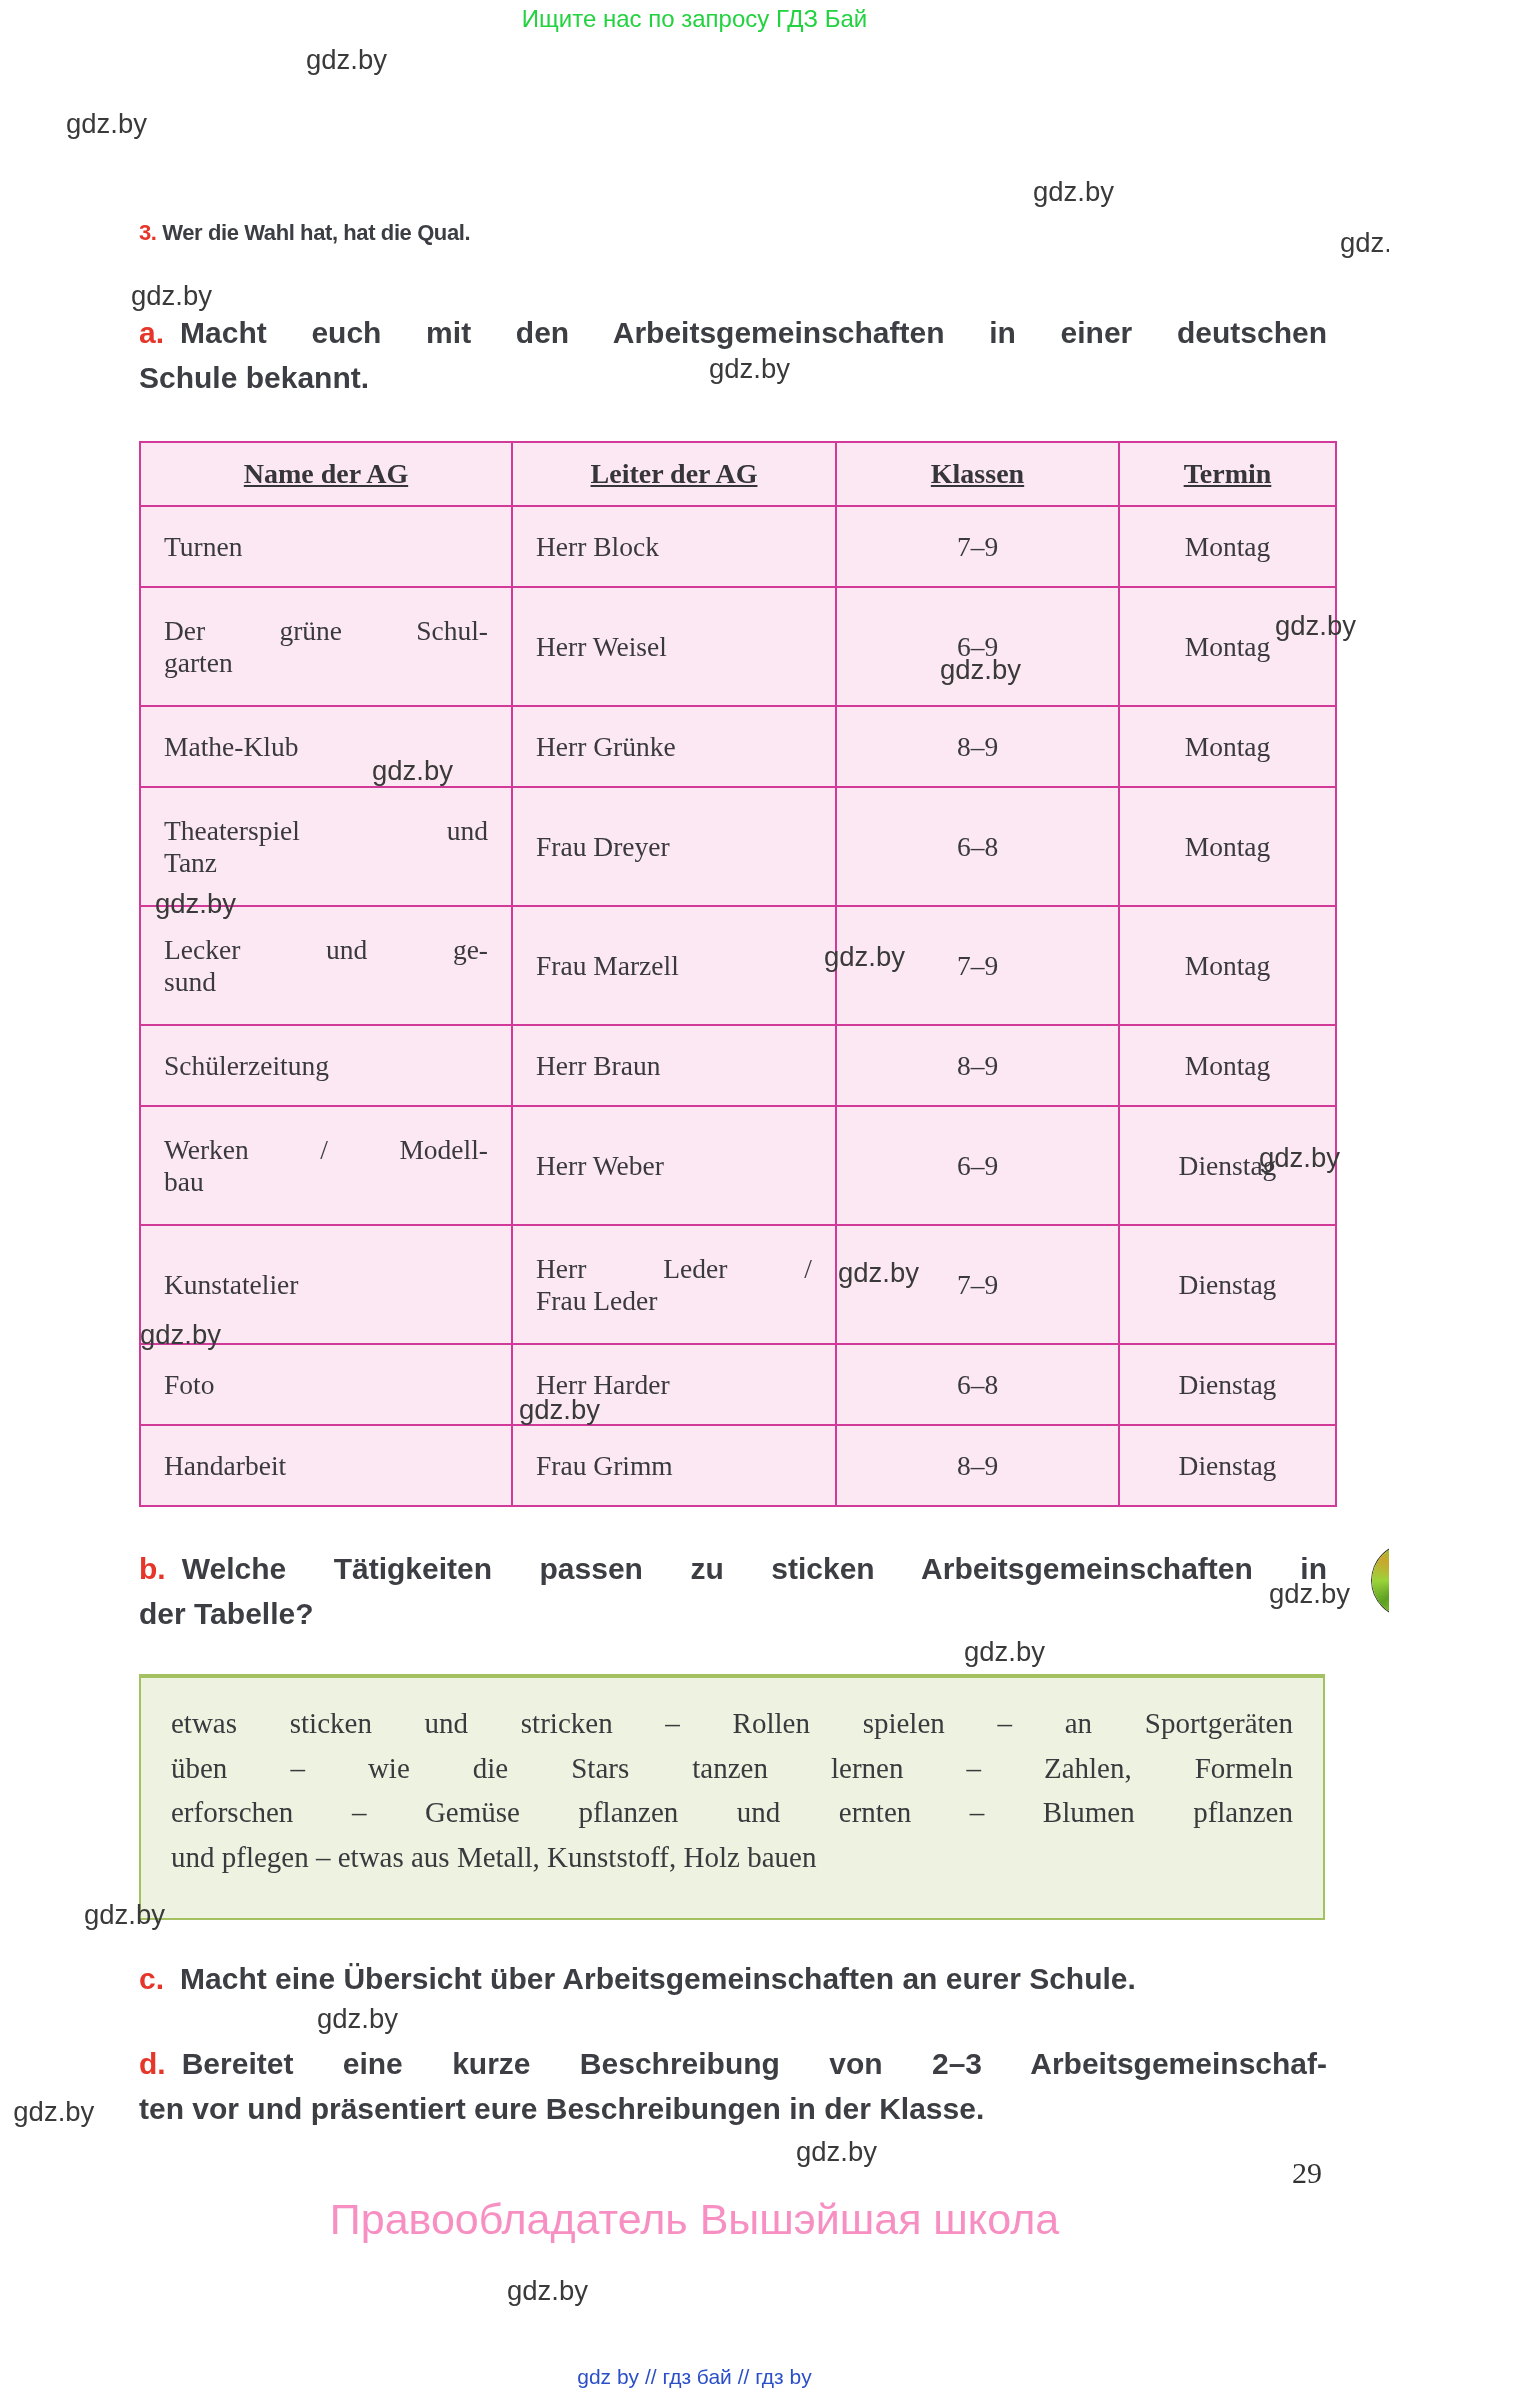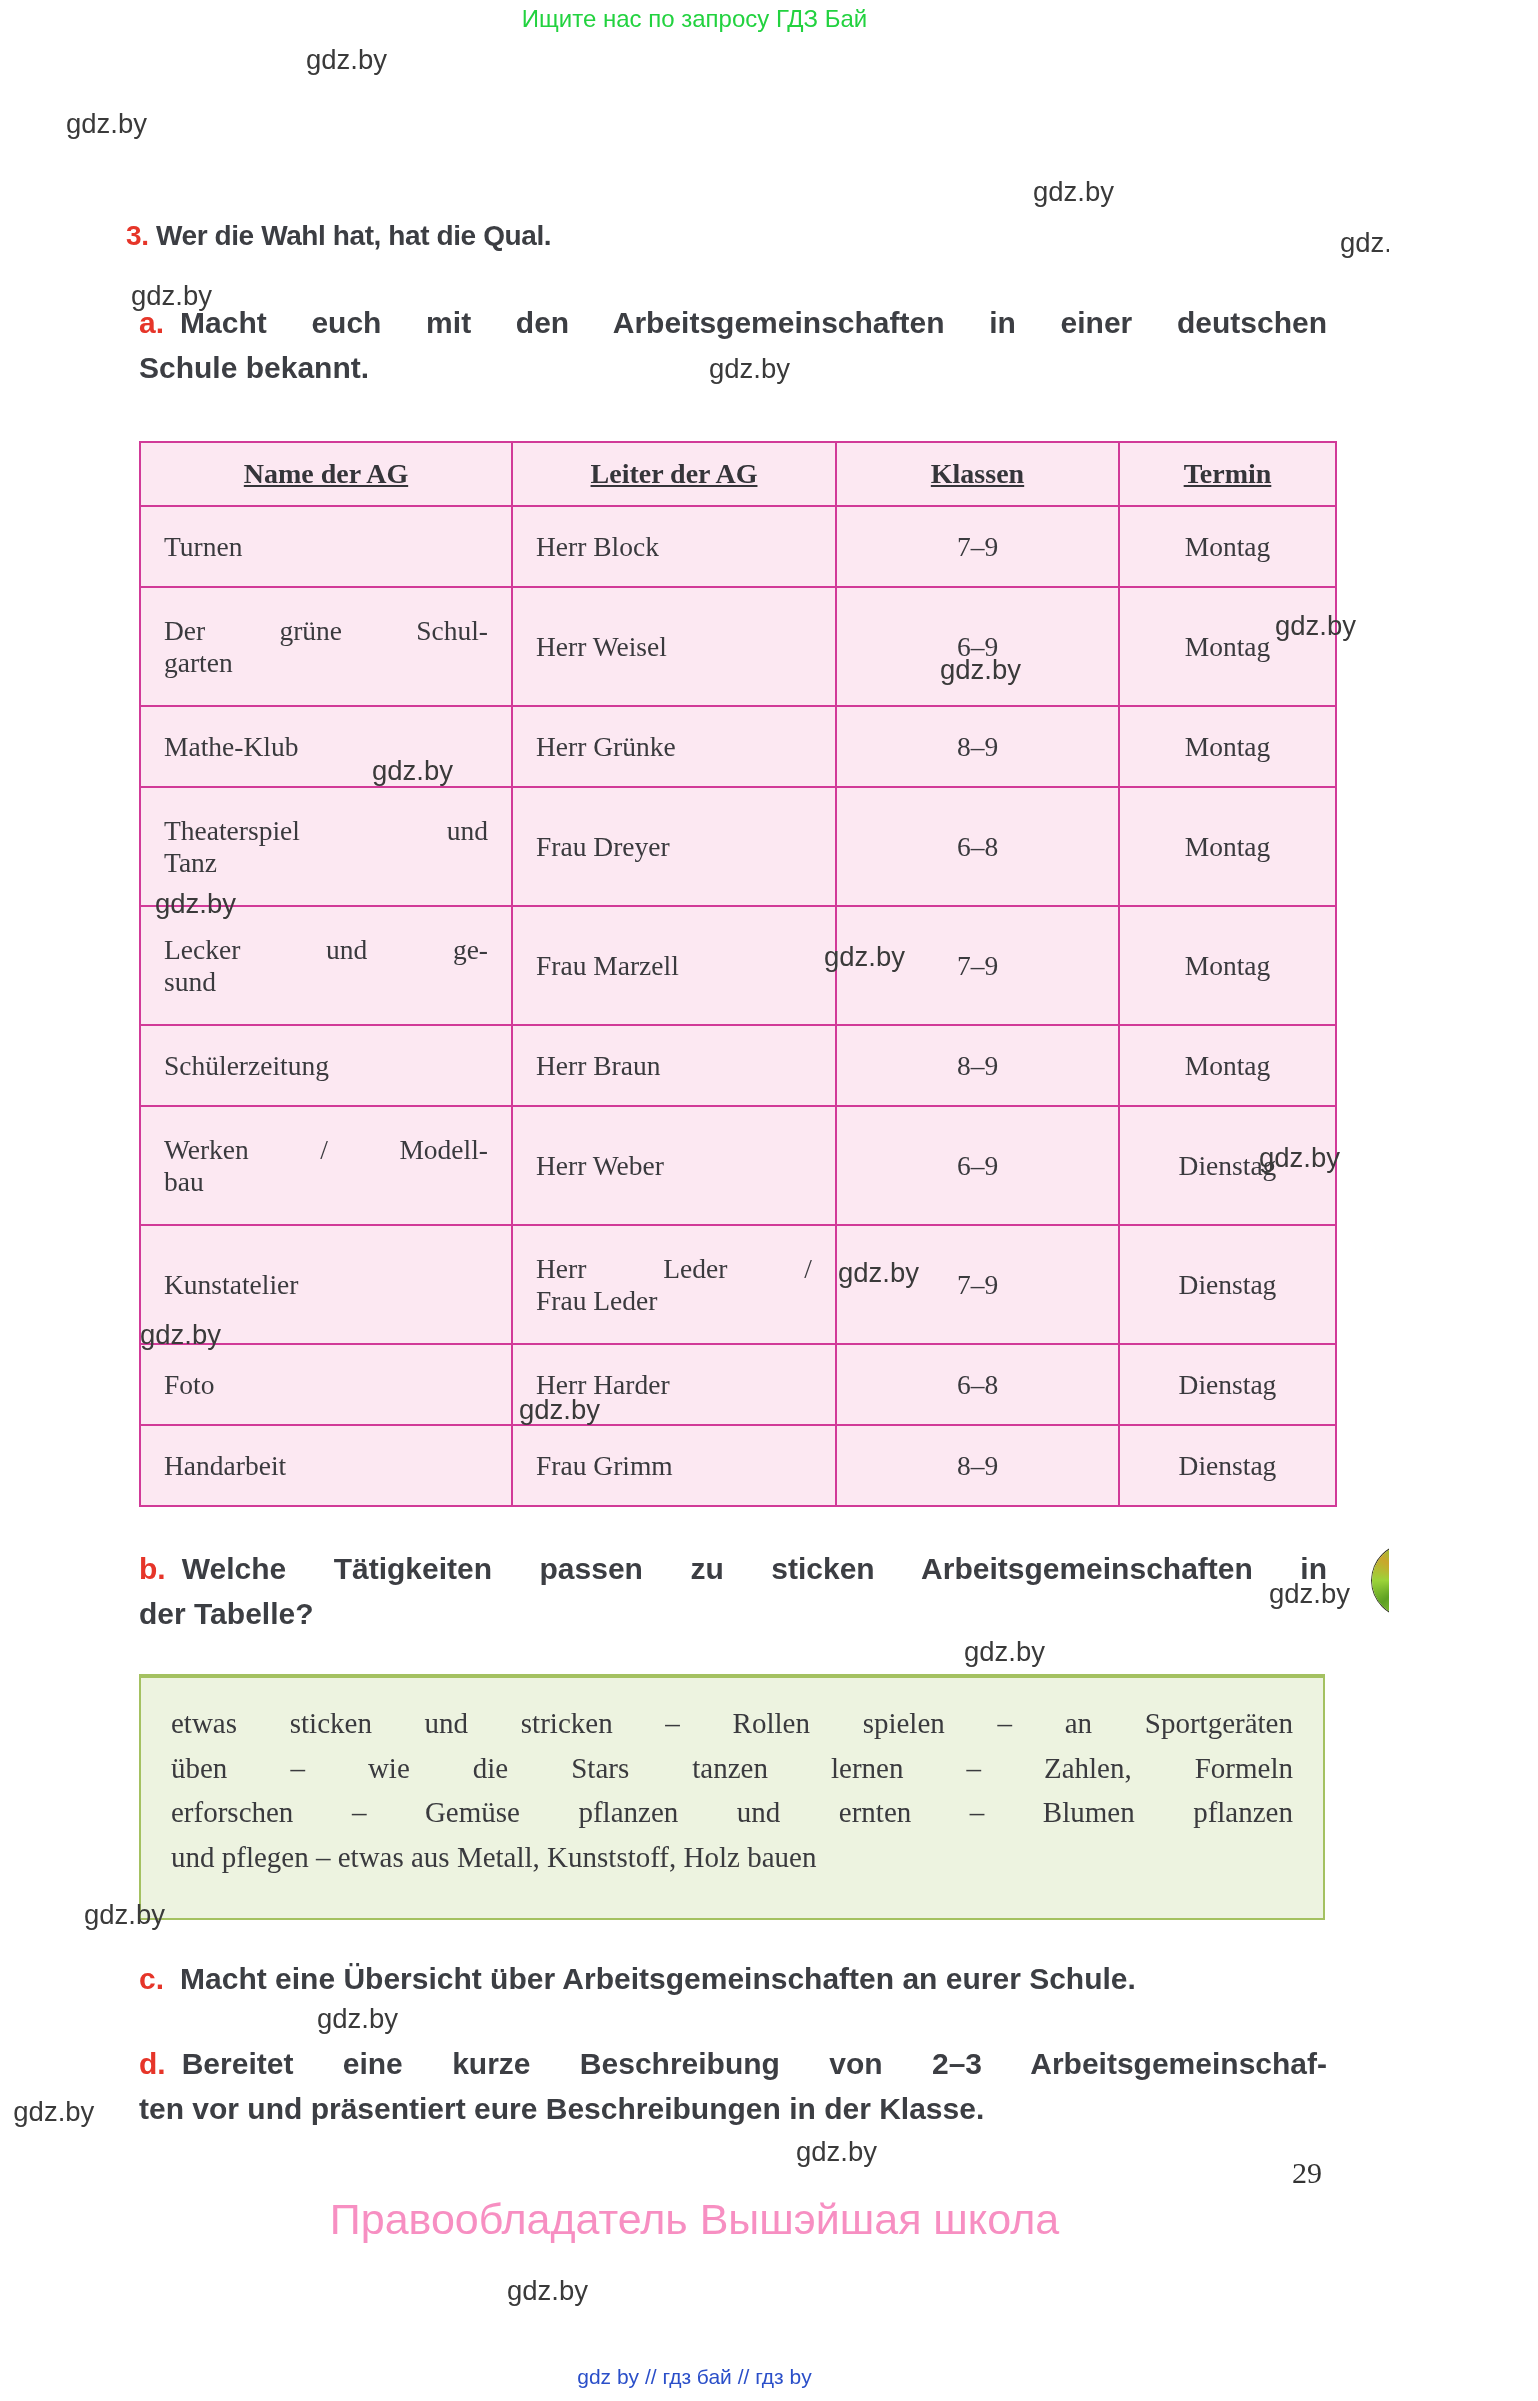--- a/index.html
+++ b/index.html
@@ -1,29 +1,29 @@
 <!DOCTYPE html>
 <html style="--green: #22d23f; --red: #e63529; --tborder: #d13a98; --tcell: #fce8f2; --boxbg: #edf3e0; --boxborder: #a4c161; --pink: #f78fc2; --blue: #2a4fc9;font-size:14px"><head>
 <meta charset="utf-8">
 <style>
   html,body{margin:0;padding:0;background:#ffffff;}
   .page{position:relative;width:1389px;height:2401px;background:#fff;overflow:hidden;
         font-family:"Liberation Sans",sans-serif;color:#3c3e43;}
   .watermark{position:absolute;font-size:27.5px;color:#3a3a3a;white-space:nowrap;z-index:6;}
   .top-notice{position:absolute;top:5.3px;left:50%;transform:translateX(-50%);
         font-size:24px;color:var(--green,#22d23f);white-space:nowrap;z-index:6;}
-  .title{position:absolute;left:126px;top:220px;font-size:28px;font-weight:bold;
+  .title{position:absolute;left:139px;top:220px;font-size:22px;font-weight:bold;
         letter-spacing:-0.4px;white-space:nowrap;z-index:2;}
   .red{color:var(--red,#e63529);}
   .lbl{color:var(--red,#e63529);margin-right:16px;}
   .part{position:absolute;left:139px;width:1188px;font-size:30px;font-weight:bold;
         line-height:1.5;z-index:2;}
   .part .line{display:block;}
   .part .line.just{text-align:justify;text-align-last:justify;}
-  #part-a{top:300px;} #part-b{top:1546px;} #part-c{top:1956px;white-space:nowrap;} #part-d{top:2041px;}
+  #part-a{top:310px;} #part-b{top:1546px;} #part-c{top:1956px;white-space:nowrap;} #part-d{top:2041px;}
   
   .ag-table{position:absolute;left:139px;top:441px;z-index:2;border-collapse:collapse;
         table-layout:fixed;width:1197px;font-family:"Liberation Serif","DejaVu Serif",serif;
         font-size:27.5px;color:#3a3a3e;}
   .ag-table th,.ag-table td{border:2.7px solid var(--tborder,#d13a98);
         background:var(--tcell,#fce8f2);padding:8.9px 23px;vertical-align:middle;}
   .ag-table th{font-weight:bold;text-align:center;font-size:28px;color:#35353a;text-decoration:underline;}
   .ag-table thead tr{height:64px;}
   .ag-table tr.one{height:81px;} .ag-table tr.two{height:119px;}
   .ag-table td.c0,.ag-table td.c1{text-align:left;}

